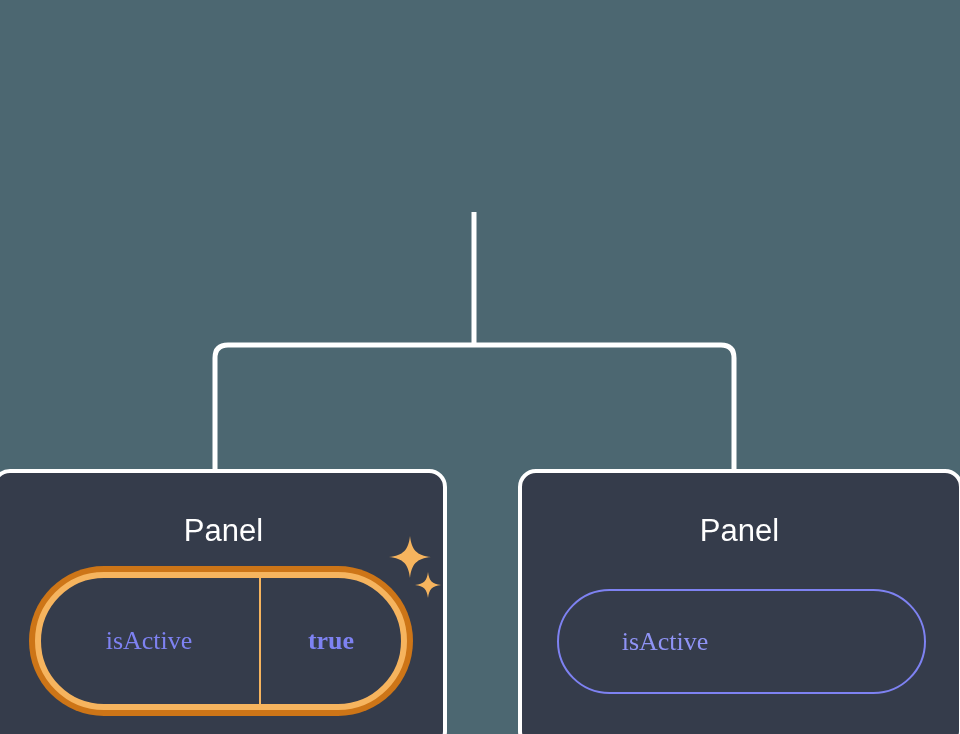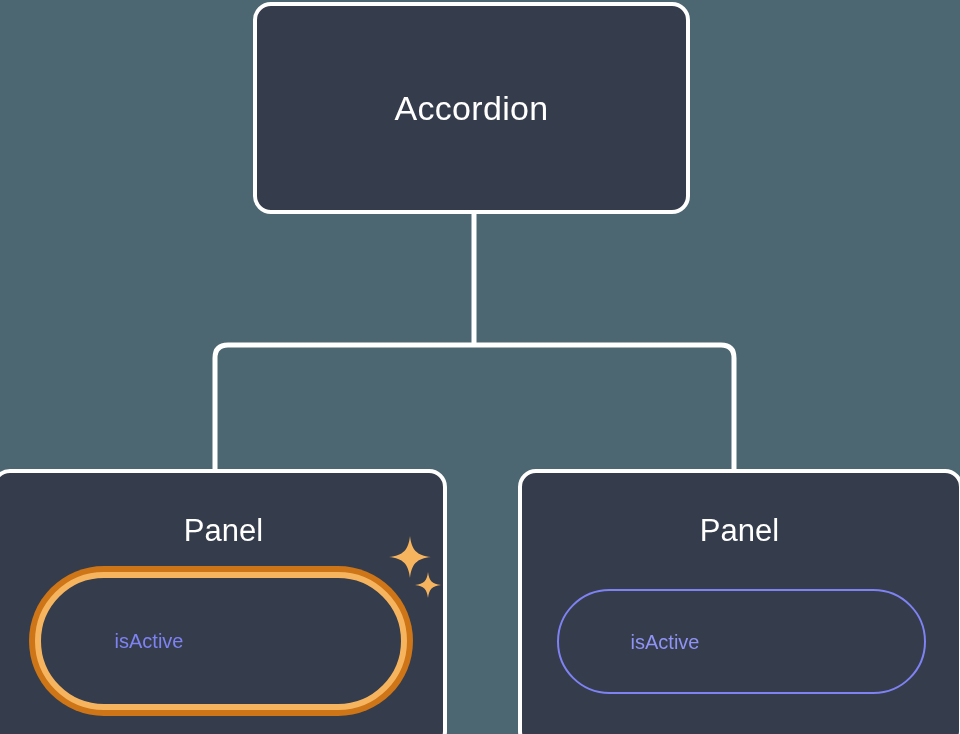--- a/index.html
+++ b/index.html
@@ -92,23 +92,24 @@
     box-sizing: border-box;
     display: flex;
     align-items: stretch;
     border-radius: 999px;
     background: #353c4b;
   }
   .pill-cell {
     display: flex;
     align-items: center;
     justify-content: center;
-    font-size: 20px;
+    font-size: 26px;
     line-height: 1;
     white-space: nowrap;
+    font-family: Liberation Serif, serif;
   }
 
   
   #pill-left {
     left: 35px;
     top: 572px;
     width: 372px;
     height: 138px;
     border: 6px solid #f6b45e;
     box-shadow: 0 0 0 6px #cd7517;
@@ -156,30 +157,28 @@
 </head>
 <body>
 
 <div id="stage">
 
   <svg id="connectors" viewBox="0 0 960 734" width="960" height="734" aria-hidden="true">
     <path d="M 474 212 L 474 345" fill="none" stroke="#ffffff" stroke-width="5"></path>
     <path d="M 215 472 L 215 358 Q 215 345 228 345 L 721 345 Q 734 345 734 358 L 734 472" fill="none" stroke="#ffffff" stroke-width="5"></path>
   </svg>
 
-  <div class="node" id="node-accordion">
-    <span class="node-title-root">Accordion</span>
-  </div>
 
   <div class="panel-card" id="node-panel-left">
     <div class="panel-title">Panel</div>
   </div>
 
   <div class="pill" id="pill-left">
     <div class="pill-cell pill-key">isActive</div>
+    <div class="pill-cell pill-val">true</div>
   </div>
 
   <svg class="sparkle" id="sparkle-big" viewBox="0 0 100 100" aria-hidden="true">
     <path d="M50 0 C54 34 66 46 100 50 C66 54 54 66 50 100 C46 66 34 54 0 50 C34 46 46 34 50 0 Z" fill="#f6b45e"></path>
   </svg>
   <svg class="sparkle" id="sparkle-small" viewBox="0 0 100 100" aria-hidden="true">
     <path d="M50 0 C54 34 66 46 100 50 C66 54 54 66 50 100 C46 66 34 54 0 50 C34 46 46 34 50 0 Z" fill="#f6b45e"></path>
   </svg>
 
   <div class="panel-card" id="node-panel-right">

